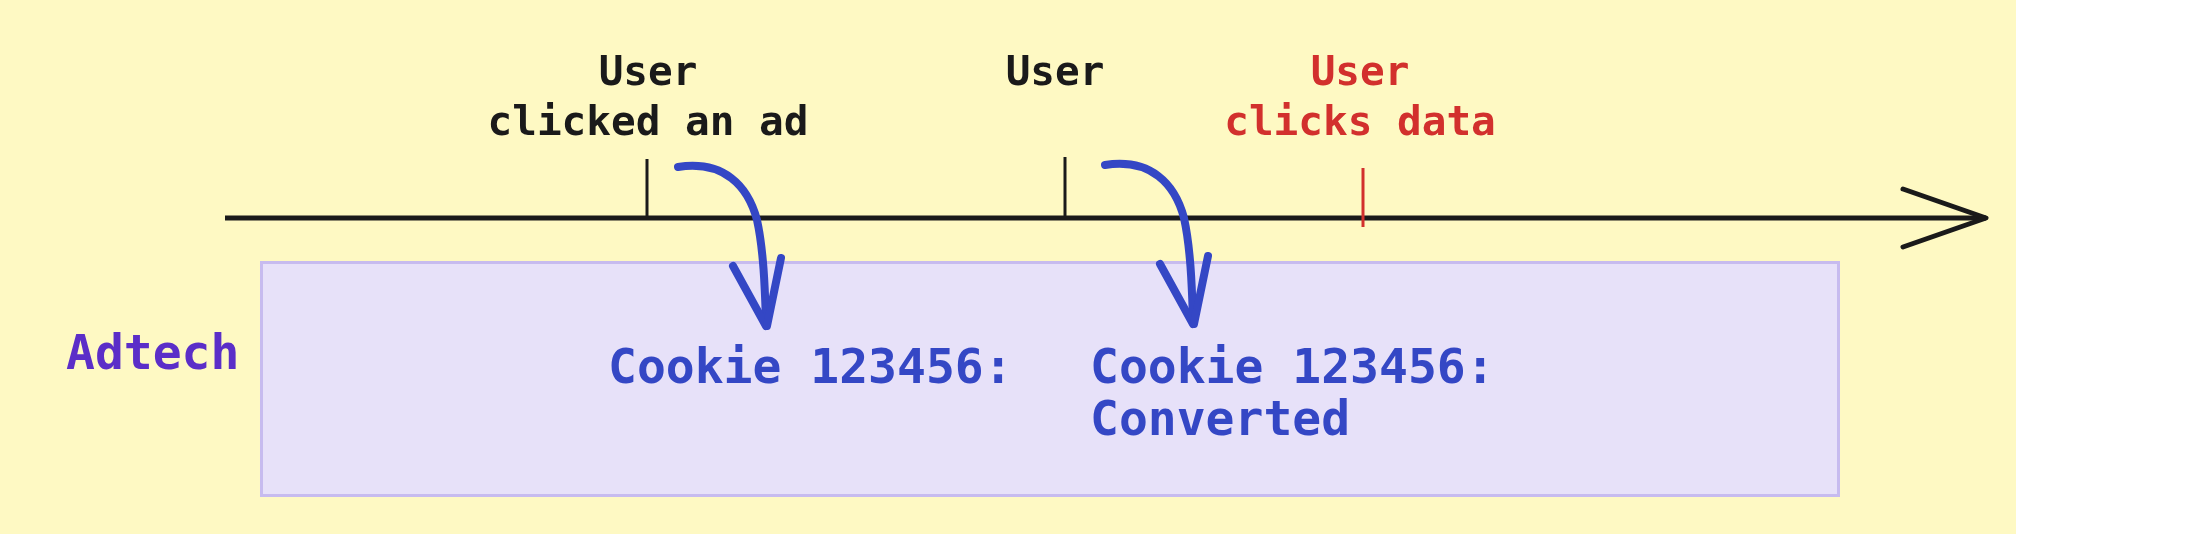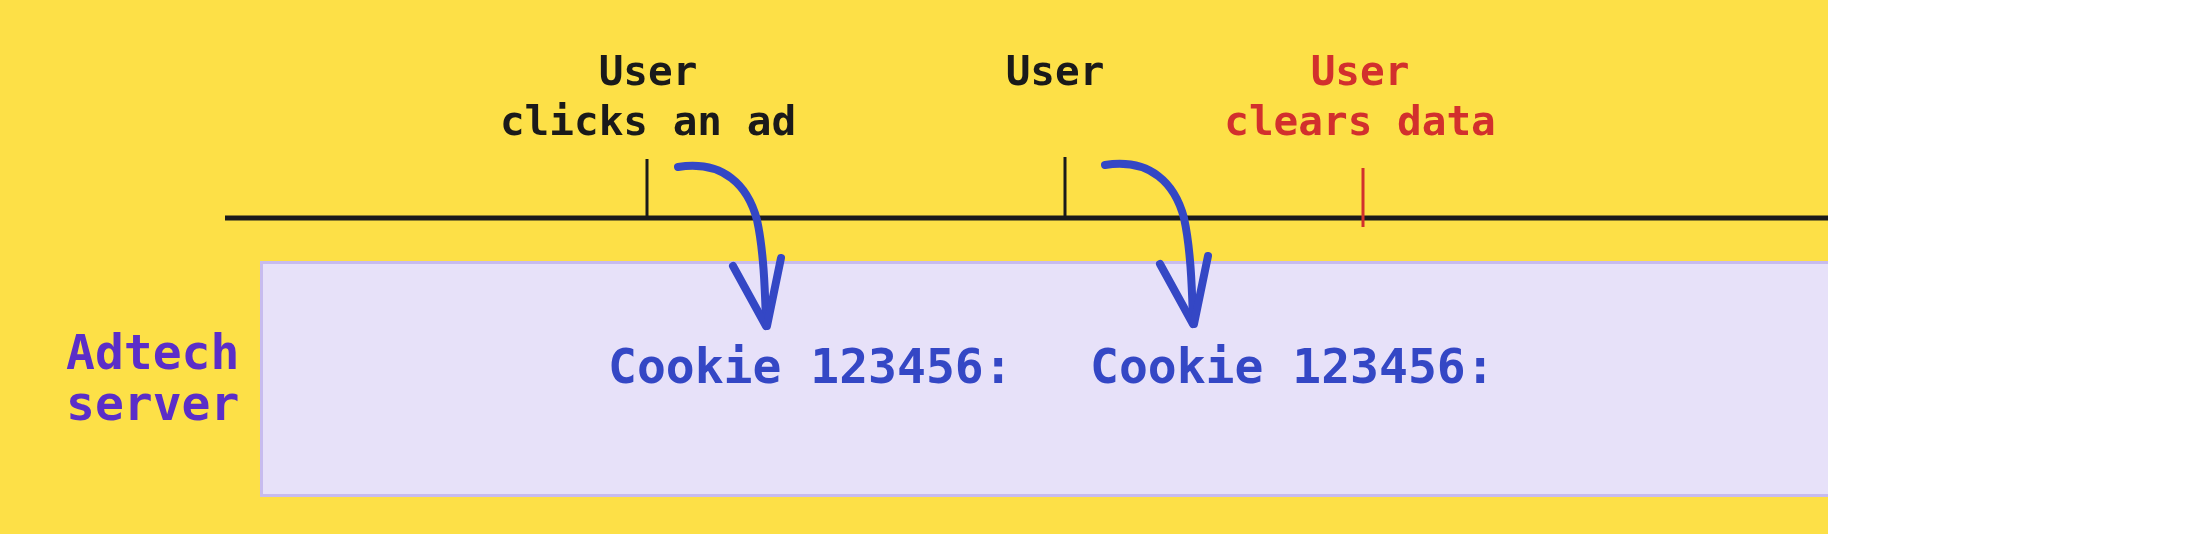--- a/index.html
+++ b/index.html
@@ -2,23 +2,23 @@
 <html><head>
 <meta charset="utf-8">
 <style>
   html, body {
     margin: 0;
     padding: 0;
     background: #ffffff;
   }
   .canvas {
     position: relative;
-    width: 1828px;
+    width: 2016px;
     height: 534px;
-    background: #fde047;
+    background: #fef9c3;
     overflow: hidden;
     font-family: "DejaVu Sans Mono", monospace;
     font-weight: 700;
   }
   .layer-svg {
     position: absolute;
     left: 0;
     top: 0;
     width: 2188px;
     height: 534px;
@@ -99,36 +99,36 @@
 
     <g fill="none" stroke-width="8" stroke-linecap="round" stroke-linejoin="round" stroke="#3447c5">
       <path d="M 1105 165 C 1151 158 1175 184 1184 218 C 1191 250 1192 291 1193 320"></path>
       <path d="M 1160 264 L 1193 324"></path>
       <path d="M 1208 256 L 1194 324"></path>
     </g>
   </svg>
 
   <div class="event-label ev-1">
     <div>User</div>
-    <div>clicks an ad</div>
+    <div>clicked an ad</div>
   </div>
   <div class="event-label ev-2">
     <div>User</div>
   </div>
   <div class="event-label ev-3">
     <div>User</div>
-    <div>clears data</div>
+    <div>clicks data</div>
   </div>
 
 
   <div class="server-label">
     <div>Adtech</div>
-    <div>server</div>
   </div>
 
   <div class="record-label rec-1">
     <div>Cookie 123456:</div>
   </div>
   <div class="record-label rec-2">
     <div>Cookie 123456:</div>
+    <div>Converted</div>
   </div>
 
 </div>
 
 </body></html>

